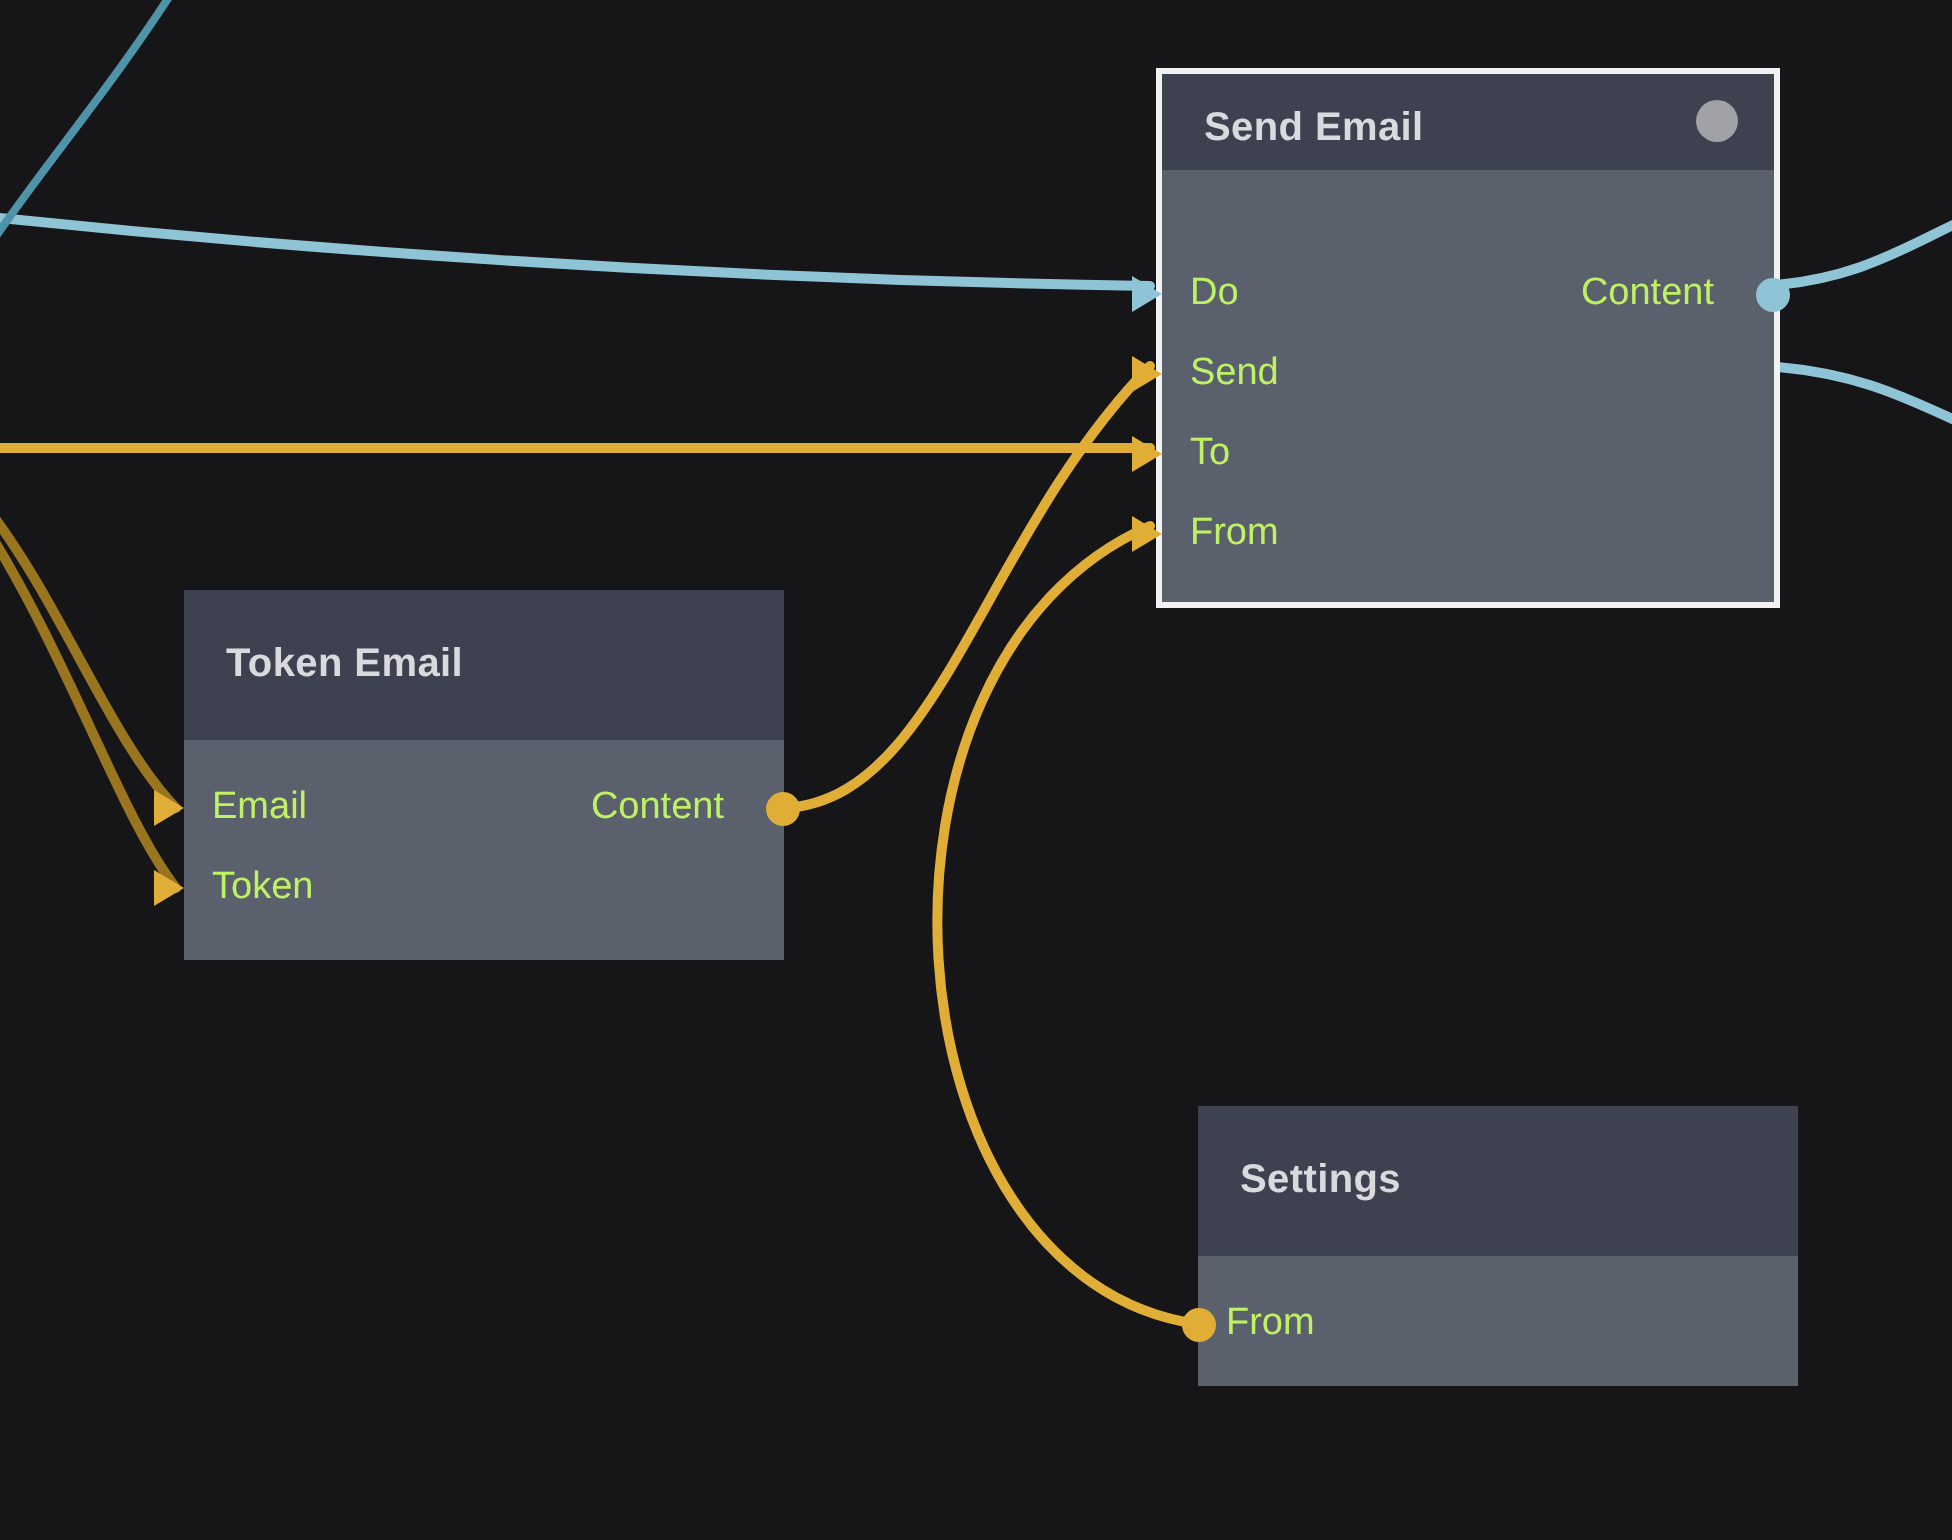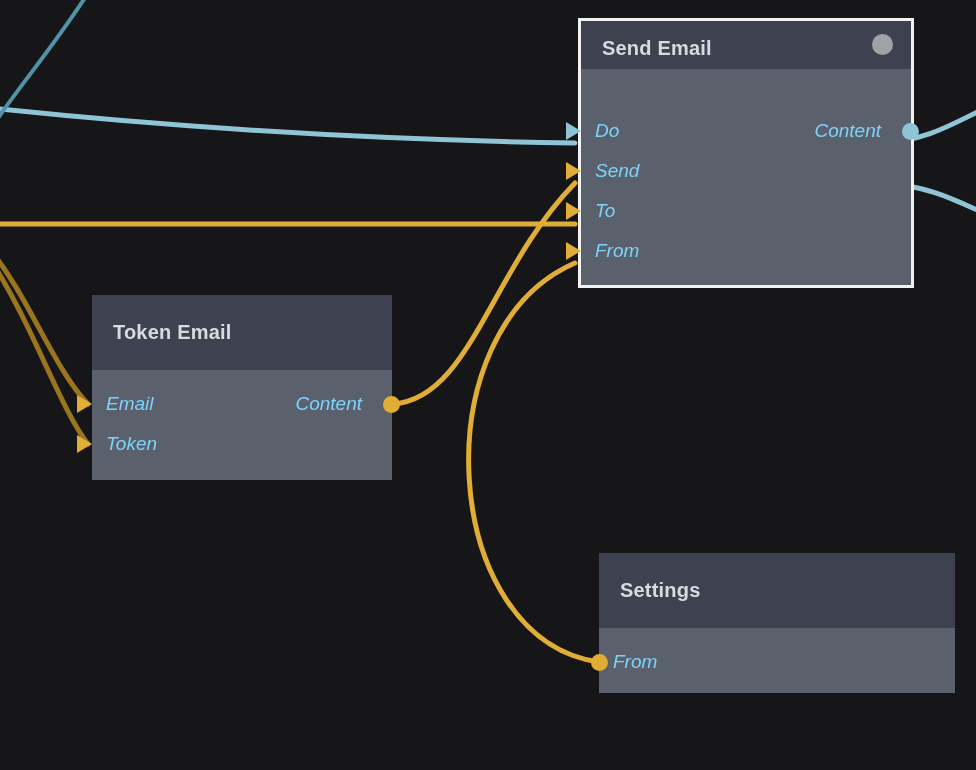--- a/index.html
+++ b/index.html
@@ -59,25 +59,24 @@
   }
   .port-row {
     position: absolute;
     left: 0;
     right: 0;
     height: 20px;
     display: flex;
     align-items: center;
   }
   .port-label {
-    color: #7dd3fc;
+    color: #bef264;
     font-size: 19px;
     white-space: nowrap;
     line-height: 20px;
-    font-style: italic;
   }
   .port-label.in  { position: absolute; left: 14px; }
   .port-label.out { position: absolute; right: 30px; }
   .pin-arrow {
     width: 0; height: 0;
     border-top: 9px solid transparent;
     border-bottom: 9px solid transparent;
     border-left: 15px solid #e0ad36;
   }
   .pin-arrow.exec { border-left-color: #8fc4d6; }
@@ -99,21 +98,21 @@
       <path d="M -10,224 L 575,224" fill="none" stroke="#e0ad36" stroke-width="5" stroke-linecap="round"></path>
       <path d="M -8,252 C 30,300 55,370 88,404" fill="none" stroke="#9a7520" stroke-width="5" stroke-linecap="round"></path>
       <path d="M -8,262 C 35,330 60,408 88,444" fill="none" stroke="#9a7520" stroke-width="5" stroke-linecap="round"></path>
       <path d="M 392,404 C 470,400 490,270 575,183" fill="none" stroke="#e0ad36" stroke-width="5" stroke-linecap="round"></path>
       <path d="M 599,662 C 440,640 420,330 575,263" fill="none" stroke="#e0ad36" stroke-width="5" stroke-linecap="round"></path>
       <path d="M 882,143 C 930,140 955,122 986,108" fill="none" stroke="#8fc4d6" stroke-width="5" stroke-linecap="round"></path>
       <path d="M 882,183 C 930,186 955,200 986,214" fill="none" stroke="#8fc4d6" stroke-width="5" stroke-linecap="round"></path>
     </svg>
 
   <div id="node-layer">
-      <div class="node selected" style="left: 578px; top: 18px; width: 336px; height: 270px;">
+      <div class="node selected" style="left: 578px; top: 34px; width: 312px; height: 270px;">
         <div class="node-header" style="height: 48px;">
           <div class="node-title" style="margin-left: 21px; margin-top: 6px;">Send Email</div>
           <span class="status-dot" style="width: 21px; height: 21px; right: 18px; top: 13px;"></span>
         </div>
         <div class="node-body" style="height: 216px;">
           <div class="port-row" style="top: 52px;">
             <div class="pin-arrow exec" style="position: absolute; left: -15px; top: 1px;"></div>
             <span class="port-label in">Do</span>
           </div>
           <div class="port-row" style="top: 92px;">
@@ -146,21 +145,21 @@
           <div class="port-row" style="top: 64px;">
             <div class="pin-arrow" style="position: absolute; left: -15px; top: 1px;"></div>
             <span class="port-label in">Token</span>
           </div>
           <div class="port-row" style="top: 24px;">
             <div class="pin-circle" style="position: absolute; top: 2px; right: -8px;"></div>
             <span class="port-label out">Content</span>
           </div>
         </div>
       </div>
-      <div class="node" style="left: 599px; top: 553px; width: 356px; height: 140px;">
+      <div class="node" style="left: 599px; top: 553px; width: 300px; height: 140px;">
         <div class="node-header" style="height: 75px;">
           <div class="node-title" style="margin-left: 21px; margin-top: 0px;">Settings</div>
         </div>
         <div class="node-body" style="height: 65px;">
           <div class="port-row" style="top: 24px;">
             <div class="pin-circle" style="position: absolute; top: 2px; left: -8px;"></div>
             <span class="port-label in">From</span>
           </div>
         </div>
       </div>

